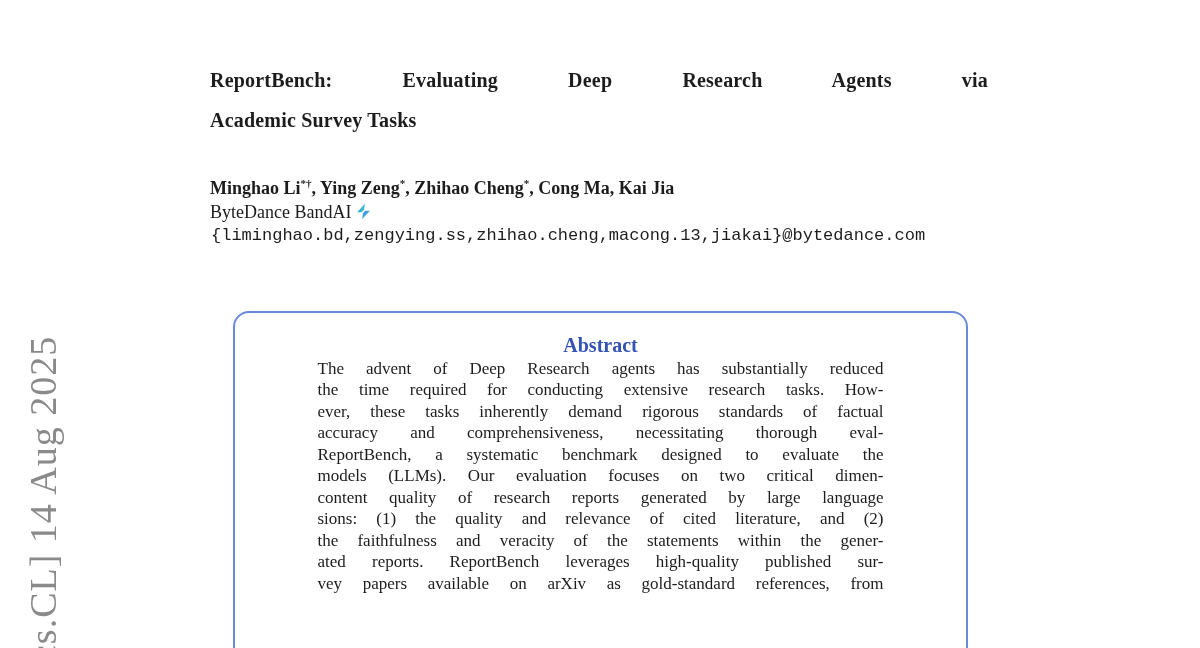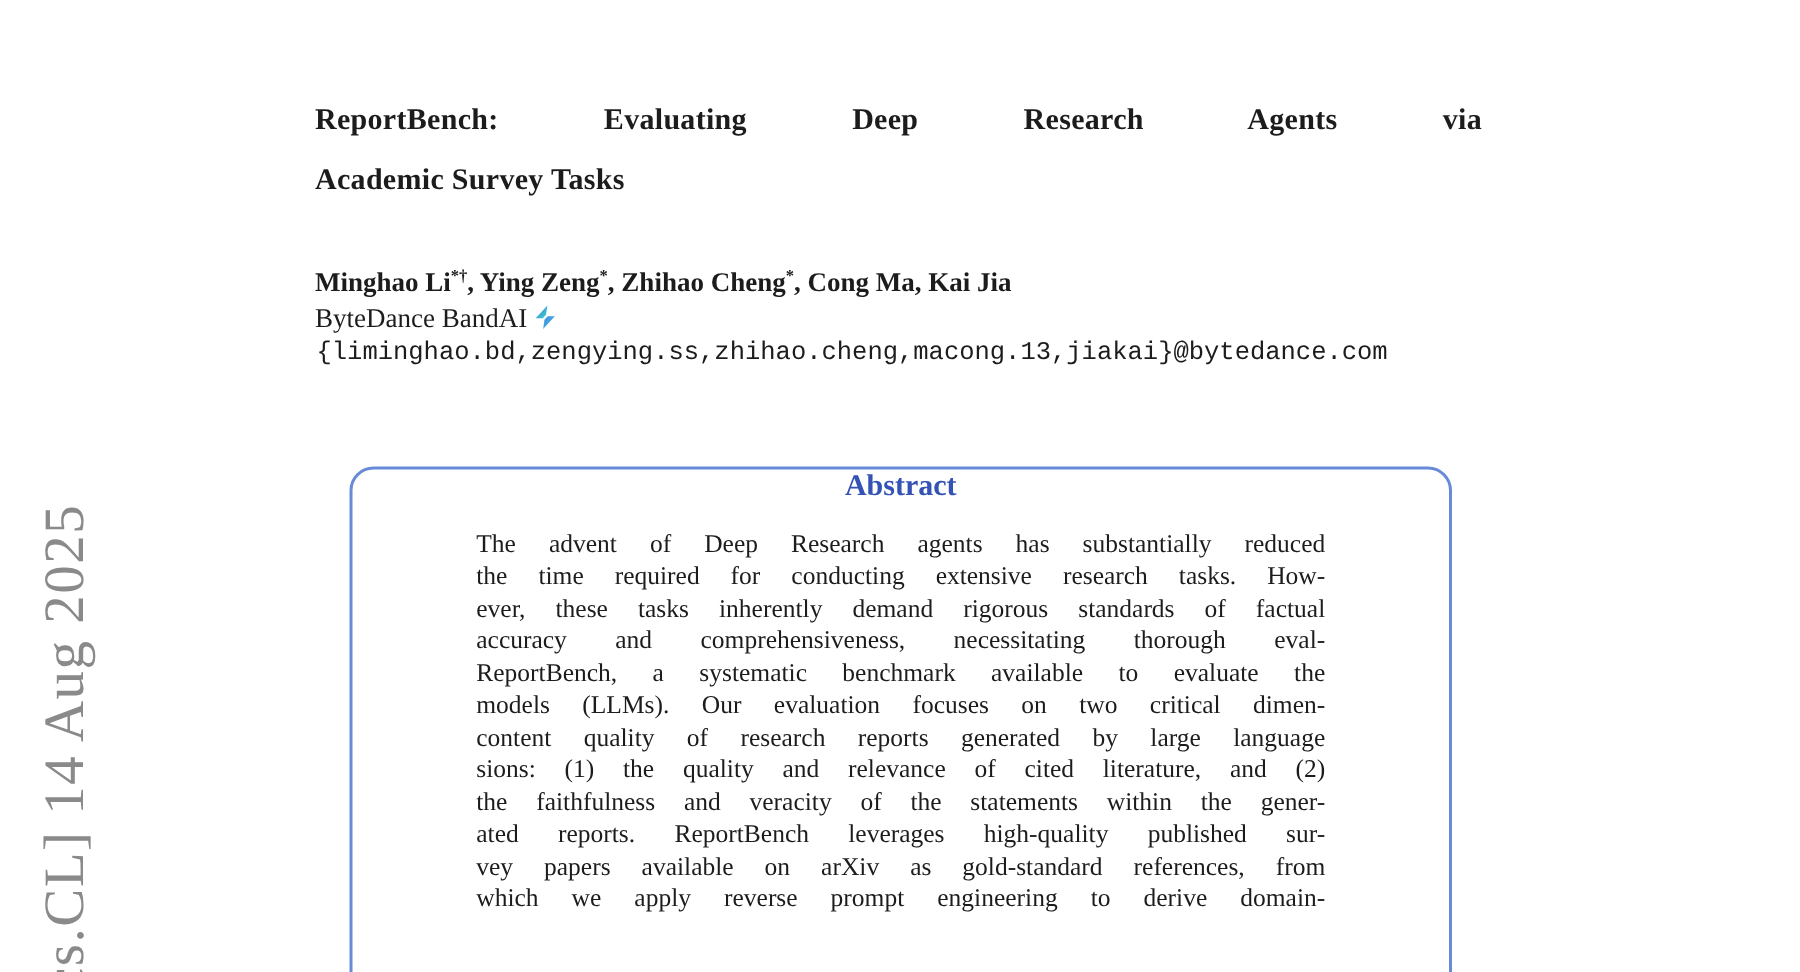--- a/index.html
+++ b/index.html
@@ -104,28 +104,29 @@
     left: 233px;
     top: 311px;
     width: 735px;
     height: 380px;
     box-sizing: border-box;
     border: 2px solid #698ad6;
     border-radius: 16px;
     background: #ffffff;
   }
   .abs-head {
+    margin-top: 21px;
     text-align: center;
     font-size: 20px;
     font-weight: bold;
     color: #3453b4;
   }
   .abs-body {
     width: 566px;
-    margin: 16px auto 0 auto;
+    margin: 1px auto 0 auto;
   }
   .abs-line {
     font-size: 17px;
     line-height: 21.45px;
     text-align: justify;
     text-align-last: justify;
     color: #1c1c1c;
   }
 </style>
 </head>
@@ -159,24 +160,23 @@
 
   <div class="email">{liminghao.bd,zengying.ss,zhihao.cheng,macong.13,jiakai}@bytedance.com</div>
 
   <div class="abstract-box">
     <div class="abs-head">Abstract</div>
     <div class="abs-body">
       <div class="abs-line">The advent of Deep Research agents has substantially reduced</div>
       <div class="abs-line">the time required for conducting extensive research tasks. How-</div>
       <div class="abs-line">ever, these tasks inherently demand rigorous standards of factual</div>
       <div class="abs-line">accuracy and comprehensiveness, necessitating thorough eval-</div>
-      <div class="abs-line">ReportBench, a systematic benchmark available to evaluate the</div>
+      <div class="abs-line">ReportBench, a systematic benchmark designed to evaluate the</div>
       <div class="abs-line">models (LLMs). Our evaluation focuses on two critical dimen-</div>
       <div class="abs-line">content quality of research reports generated by large language</div>
       <div class="abs-line">sions: (1) the quality and relevance of cited literature, and (2)</div>
       <div class="abs-line">the faithfulness and veracity of the statements within the gener-</div>
       <div class="abs-line">ated reports. ReportBench leverages high-quality published sur-</div>
       <div class="abs-line">vey papers available on arXiv as gold-standard references, from</div>
-      <div class="abs-line">which we apply reverse prompt engineering to derive domain-</div>
     </div>
   </div>
 
 </div>
 
 </body></html>

